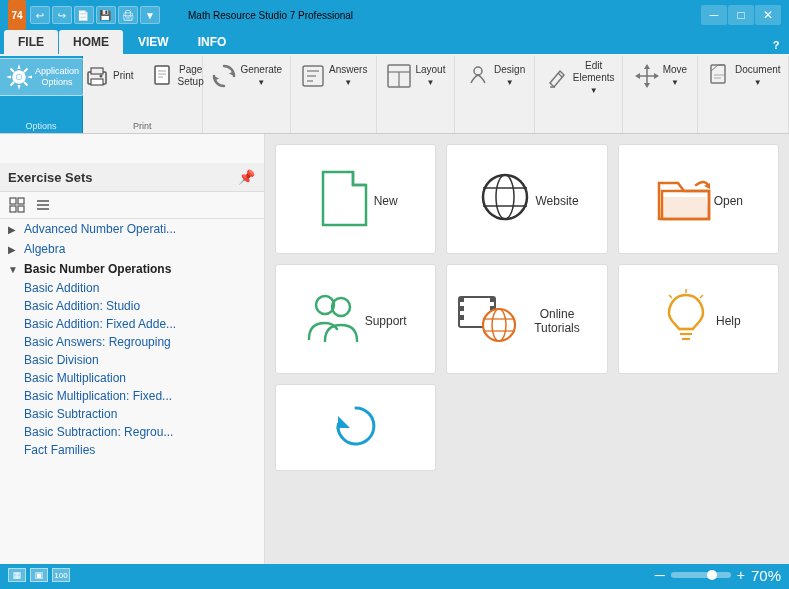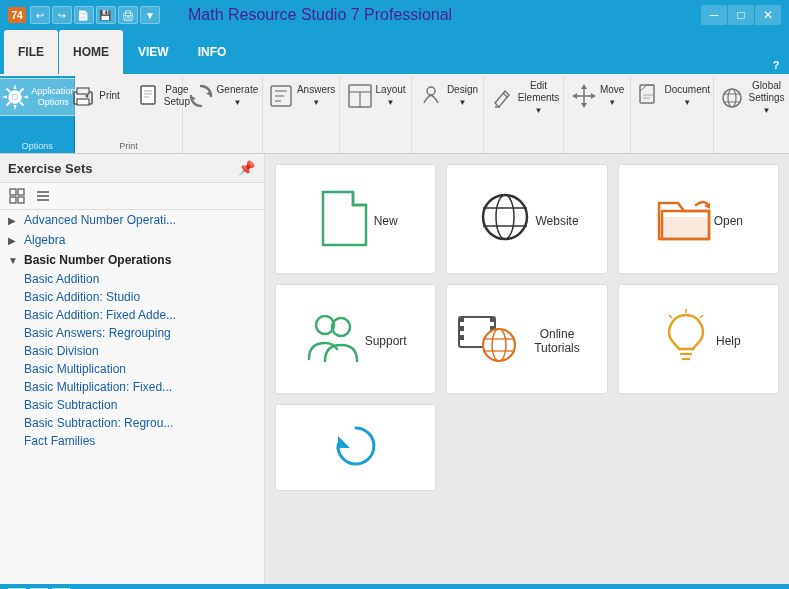--- a/index.html
+++ b/index.html
@@ -9,37 +9,37 @@
     .title-bar {
       background: #1a9fd4;
       height: 30px;
       display: flex;
       align-items: center;
       justify-content: space-between;
       padding: 0 8px;
       color: white;
     }
     .title-bar-left { display: flex; align-items: center; gap: 4px; }
-    .title-bar-icon { width: 18px; height: 16px; background: #e07020; border-radius: 2px; display: flex; align-items: center; justify-content: center; color: white; font-size: 10px; font-weight: bold; }
+    .title-bar-icon { width: 18px; height: 30px; background: #e07020; border-radius: 2px; display: flex; align-items: center; justify-content: center; color: white; font-size: 10px; font-weight: bold; }
     .title-bar-buttons-left { display: flex; gap: 2px; }
     .tb-btn { width: 20px; height: 18px; background: rgba(255,255,255,0.2); border: 1px solid rgba(255,255,255,0.3); border-radius: 2px; display: flex; align-items: center; justify-content: center; color: white; font-size: 10px; cursor: pointer; }
-    .title-text { color: #4c1d95; font-size: 16px; }
+    .title-text { color: #000000; font-size: 10px; }
     .title-bar-controls { display: flex; gap: 1px; }
     .ctrl-btn { width: 26px; height: 20px; background: rgba(255,255,255,0.2); display: flex; align-items: center; justify-content: center; color: white; font-size: 12px; cursor: pointer; border-radius: 2px; }
 
     
     .ribbon-tabs {
       background: #1a9fd4;
       display: flex;
       align-items: flex-end;
       padding: 0 4px;
       gap: 1px;
     }
     .ribbon-tab {
-      padding: 15px 14px;
+      padding: 5px 14px;
       font-size: 12px;
       font-weight: bold;
       cursor: pointer;
       border-radius: 3px 3px 0 0;
       color: white;
     }
     .ribbon-tab.active { background: #f0f0f0; color: #333; }
 
     
     .ribbon {
@@ -98,20 +98,21 @@
     .sidebar-header {
       background: #f0f0f0;
       padding: 6px 8px;
       font-size: 13px;
       font-weight: bold;
       color: #333;
       border-bottom: 1px solid #ddd;
       display: flex;
       align-items: center;
       justify-content: space-between;
+      margin-top: 29px;
     }
     .sidebar-toolbar { display: flex; gap: 4px; padding: 3px 6px; border-bottom: 1px solid #ddd; }
     .sidebar-tool-btn { width: 22px; height: 20px; display: flex; align-items: center; justify-content: center; font-size: 13px; cursor: pointer; color: #555; border: 1px solid transparent; border-radius: 2px; }
     .sidebar-list { overflow-y: auto; flex: 1; }
     .sidebar-list::-webkit-scrollbar { width: 8px; }
     .sidebar-list::-webkit-scrollbar-track { background: #f0f0f0; }
     .sidebar-list::-webkit-scrollbar-thumb { background: #bbb; border-radius: 4px; }
 
     .tree-item { cursor: pointer; user-select: none; }
     .tree-item-row {
@@ -358,33 +359,20 @@
           <rect x="7" y="4" width="14" height="18" rx="1" fill="none" stroke="#777" stroke-width="1.5"></rect>
           <path d="M7 10 L14 4 L21 4" fill="none" stroke="#777" stroke-width="1"></path>
           <line x1="10" y1="14" x2="20" y2="14" stroke="#aaa" stroke-width="1"></line>
           <line x1="10" y1="17" x2="17" y2="17" stroke="#aaa" stroke-width="1"></line>
         </svg>
       </div>
       <div class="ribbon-label">Document <span style="font-size:8px;">▼</span></div>
     </div>
   </div>
 
-  <div class="ribbon-group" style="border-right:none;">
-    <div class="ribbon-item">
-      <div class="ribbon-icon">
-        <svg width="30" height="30" viewBox="0 0 30 30">
-          <circle cx="15" cy="15" r="9" fill="none" stroke="#777" stroke-width="1.5"></circle>
-          <ellipse cx="15" cy="15" rx="4" ry="9" fill="none" stroke="#777" stroke-width="1.2"></ellipse>
-          <line x1="6" y1="11" x2="24" y2="11" stroke="#777" stroke-width="1"></line>
-          <line x1="6" y1="19" x2="24" y2="19" stroke="#777" stroke-width="1"></line>
-        </svg>
-      </div>
-      <div class="ribbon-label">Global<br>Settings <span style="font-size:8px;">▼</span></div>
-    </div>
-  </div>
 </div>
 
 <div class="main-area">
 
   <div class="sidebar">
     <div class="sidebar-header">
       <span>Exercise Sets</span>
       <div style="display:flex;align-items:center;gap:6px;">
         <span class="pin-icon">📌</span>
       </div>

